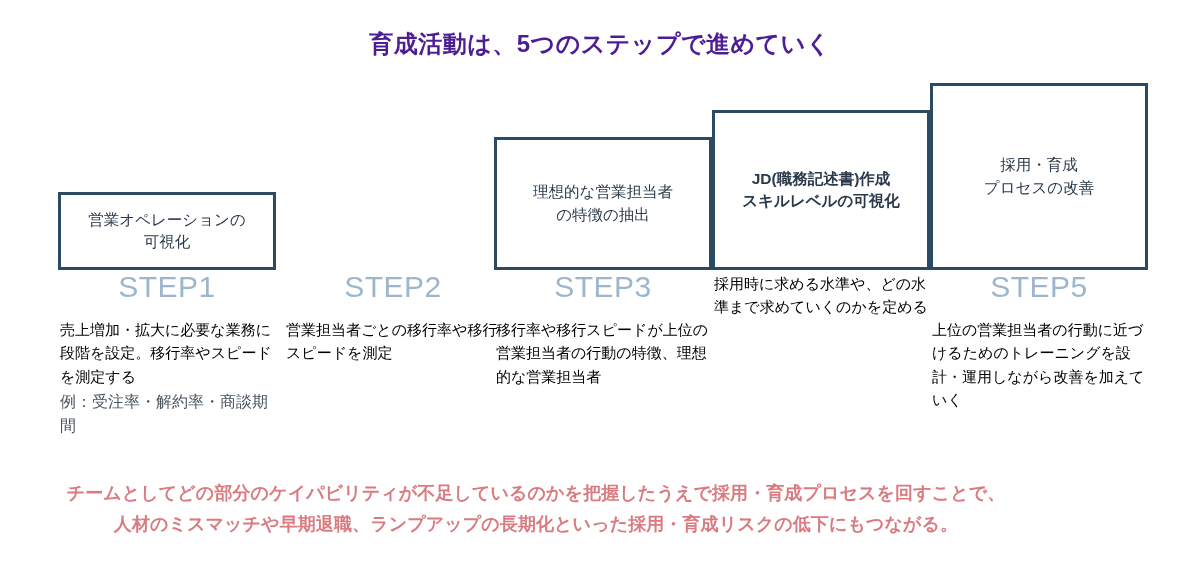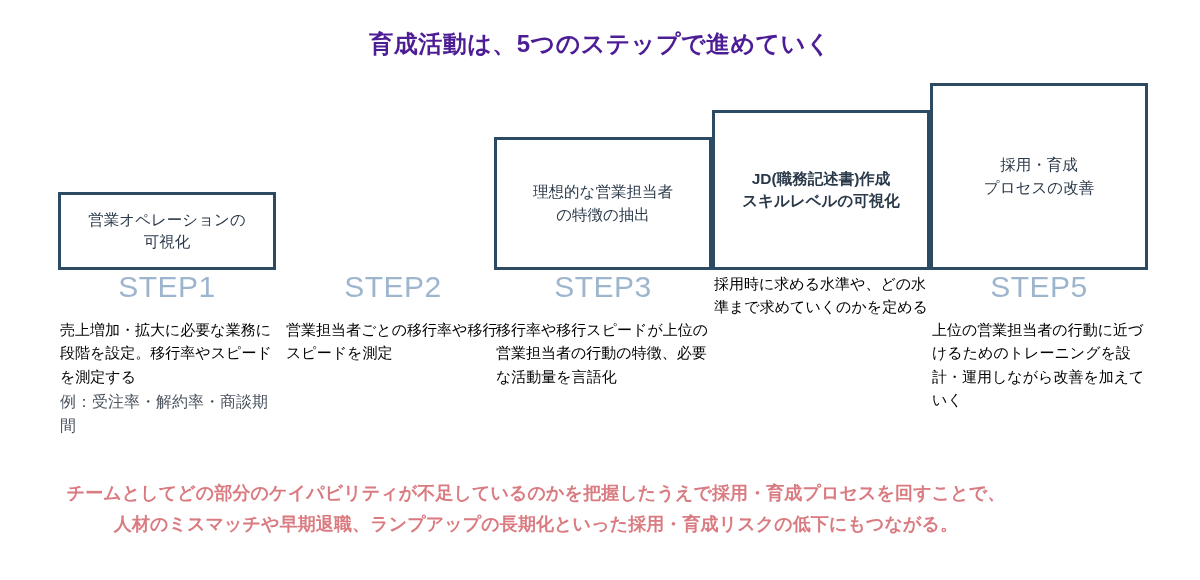--- a/index.html
+++ b/index.html
@@ -150,21 +150,21 @@
     <div class="col-desc">売上増加・拡大に必要な業務に段階を設定。移行率やスピードを測定する</div>
     <div class="col-note">例：受注率・解約率・商談期間</div>
   </div>
   <div class="col col-2">
     <div class="step-label">STEP2</div>
     <div class="col-desc">営業担当者ごとの移行率や移行スピードを測定</div>
     <div class="col-note"></div>
   </div>
   <div class="col col-3">
     <div class="step-label">STEP3</div>
-    <div class="col-desc">移行率や移行スピードが上位の営業担当者の行動の特徴、必要な活動量を言語化</div>
+    <div class="col-desc">移行率や移行スピードが上位の営業担当者の行動の特徴、理想的な営業担当者</div>
     <div class="col-note"></div>
   </div>
   <div class="col col-4">
     <div class="col-desc">採用時に求める水準や、どの水準まで求めていくのかを定める</div>
     <div class="col-note"></div>
   </div>
   <div class="col col-5">
     <div class="step-label">STEP5</div>
     <div class="col-desc">上位の営業担当者の行動に近づけるためのトレーニングを設計・運用しながら改善を加えていく</div>
     <div class="col-note"></div>

